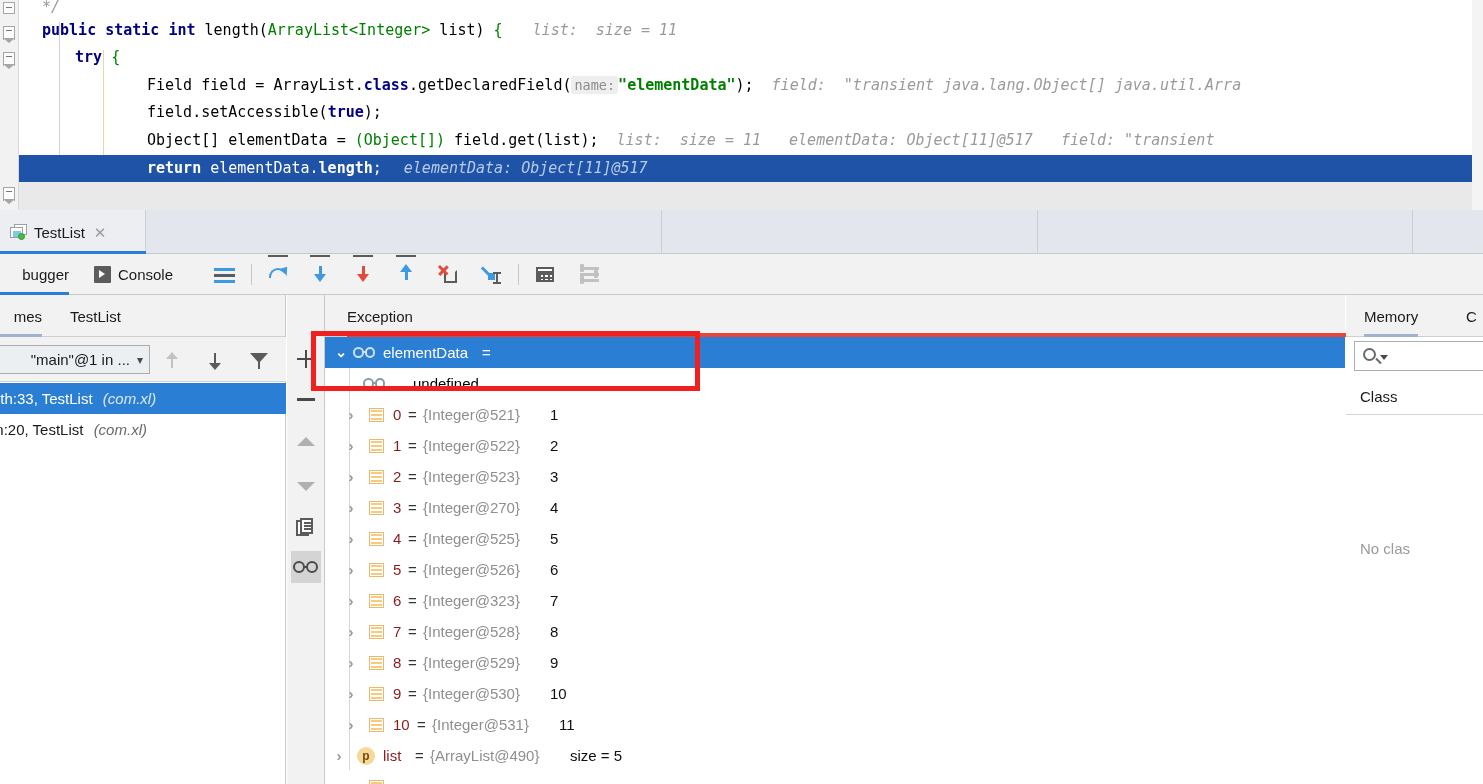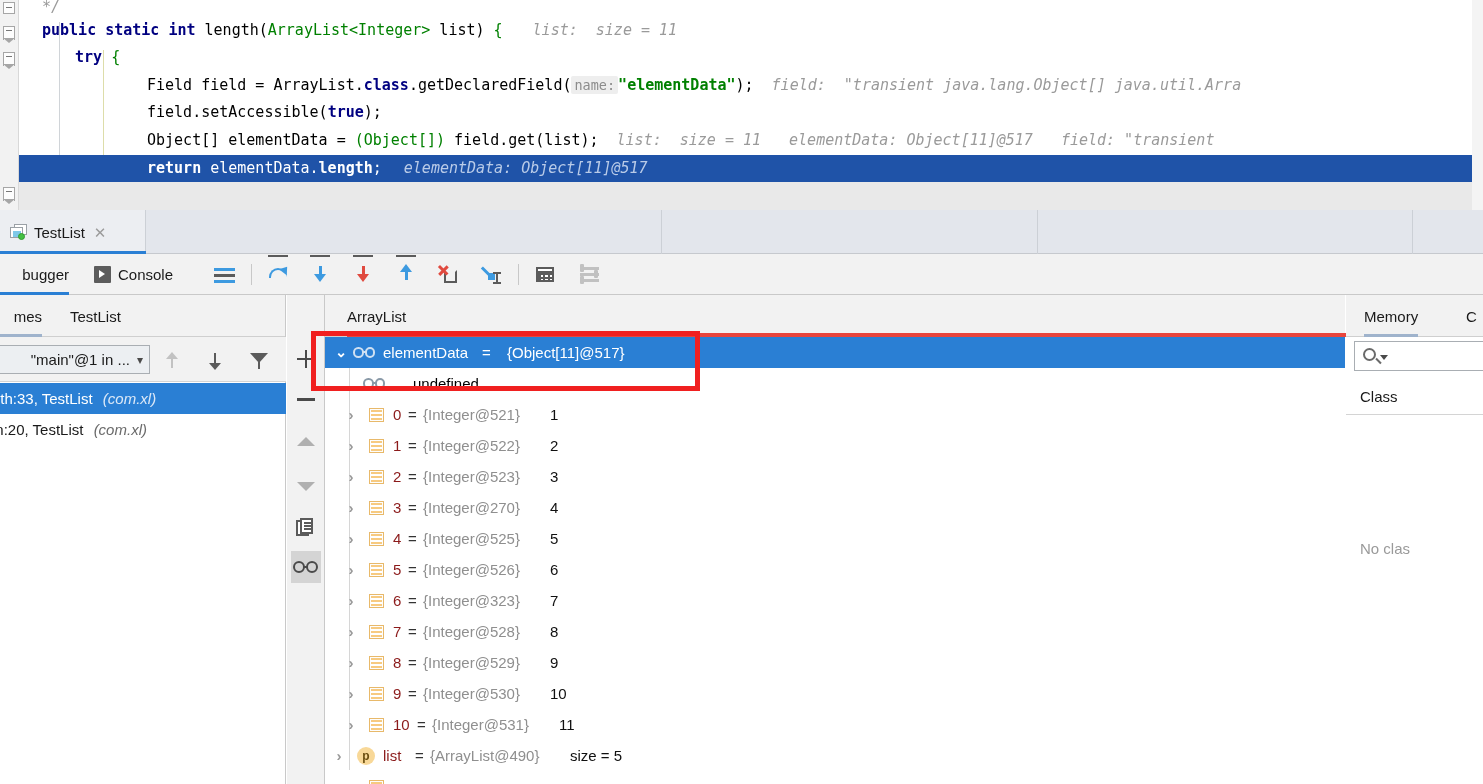--- a/index.html
+++ b/index.html
@@ -631,36 +631,36 @@
         <span class="glassesic">
           <span></span>
           <span></span>
         </span>
       </div>
   </div>
 
   <div class="vars-panel">
     <div class="vars-hdr">
       <div class="ptab ptab-variables">
-        <span>ArrayList</span>
+        <span>Exception</span>
       </div>
     </div>
 
     <div class="vars-body">
       <div class="treeline" style="left:24px; top:31px; height:402px;"></div>
 
       <div class="vrow sel" style="top:0px;">
         <span class="twisty-open" style="left:8px;">⌄</span>
         <span class="ic-glasses sel" style="left:28px;">
             <span></span>
             <span></span>
           </span>
         <span class="vname" style="left:58px; color:#ffffff;">elementData</span>
         <span class="veq" style="left:157px;">=</span>
-        <span class="vval" style="left:182px;">{Object[11]@517}</span>
+        <span class="vval" style="left:168px;margin-top:46px;">{Object[11]@517}</span>
       </div>
 
       <div class="vrow" style="top:31px;">
         <span class="ic-glasses" style="left:38px;">
             <span></span>
             <span></span>
           </span>
         <span class="vname plainname" style="left:88px;">undefined</span>
       </div>
 

